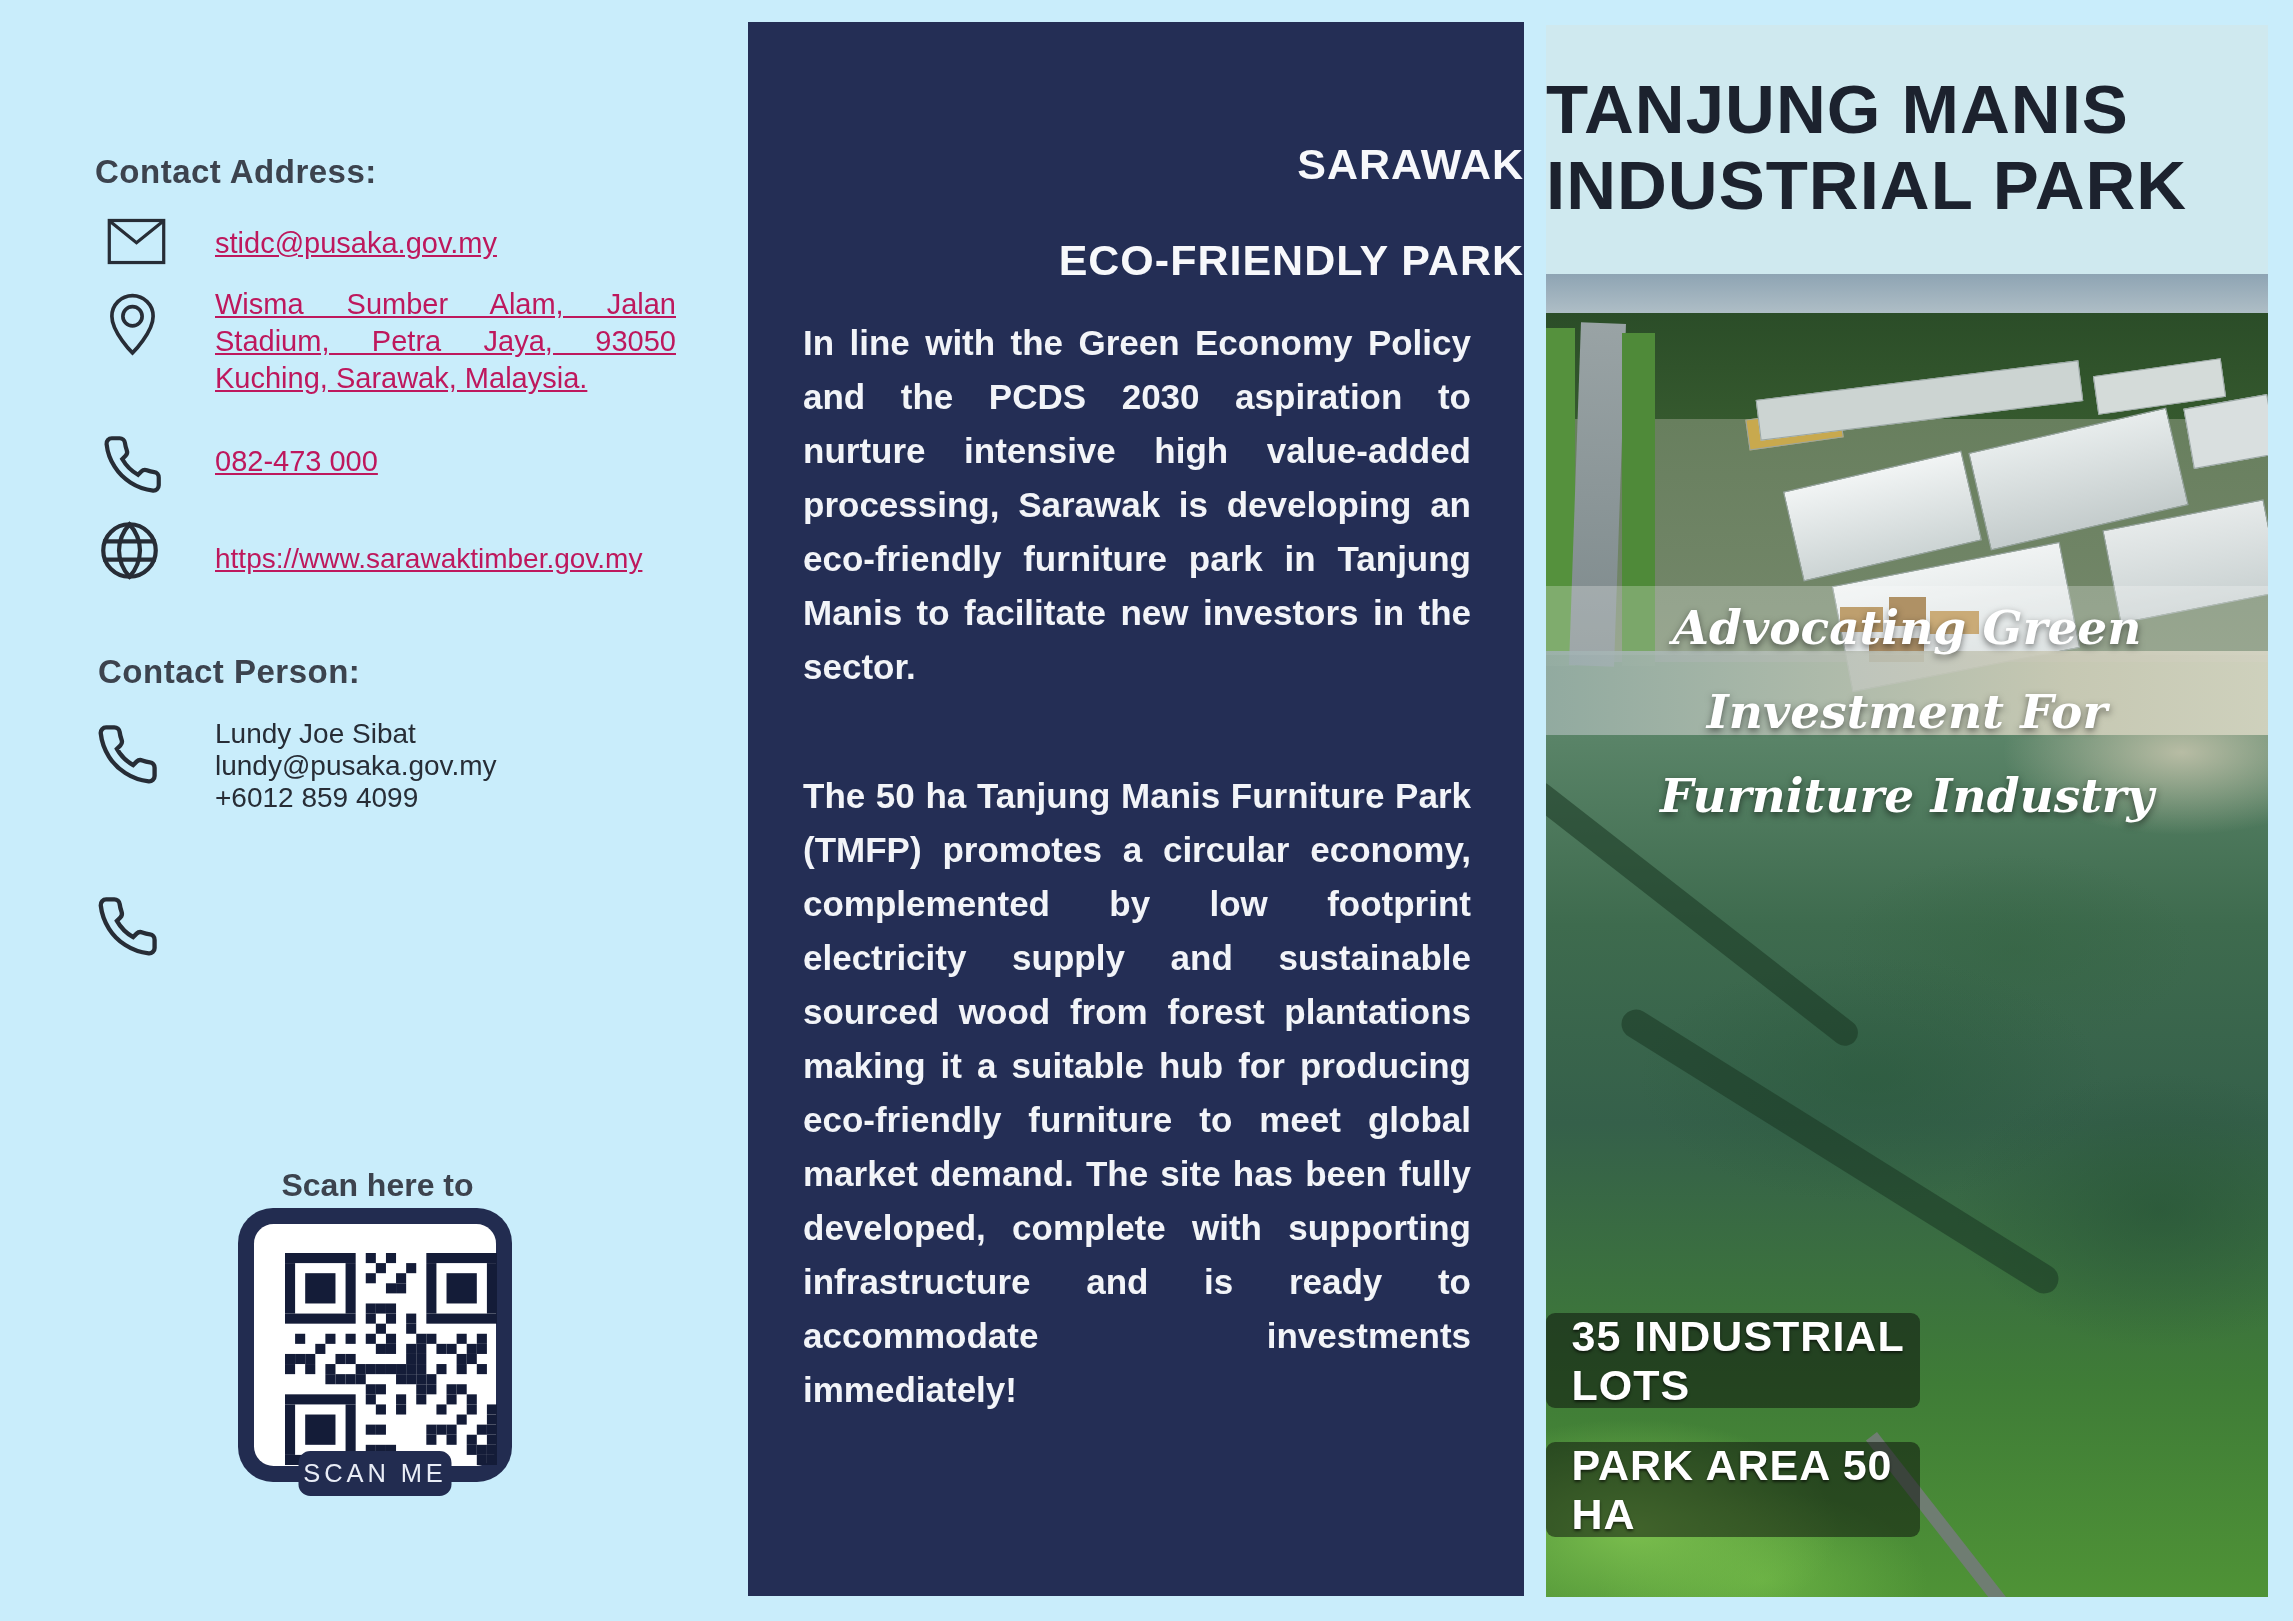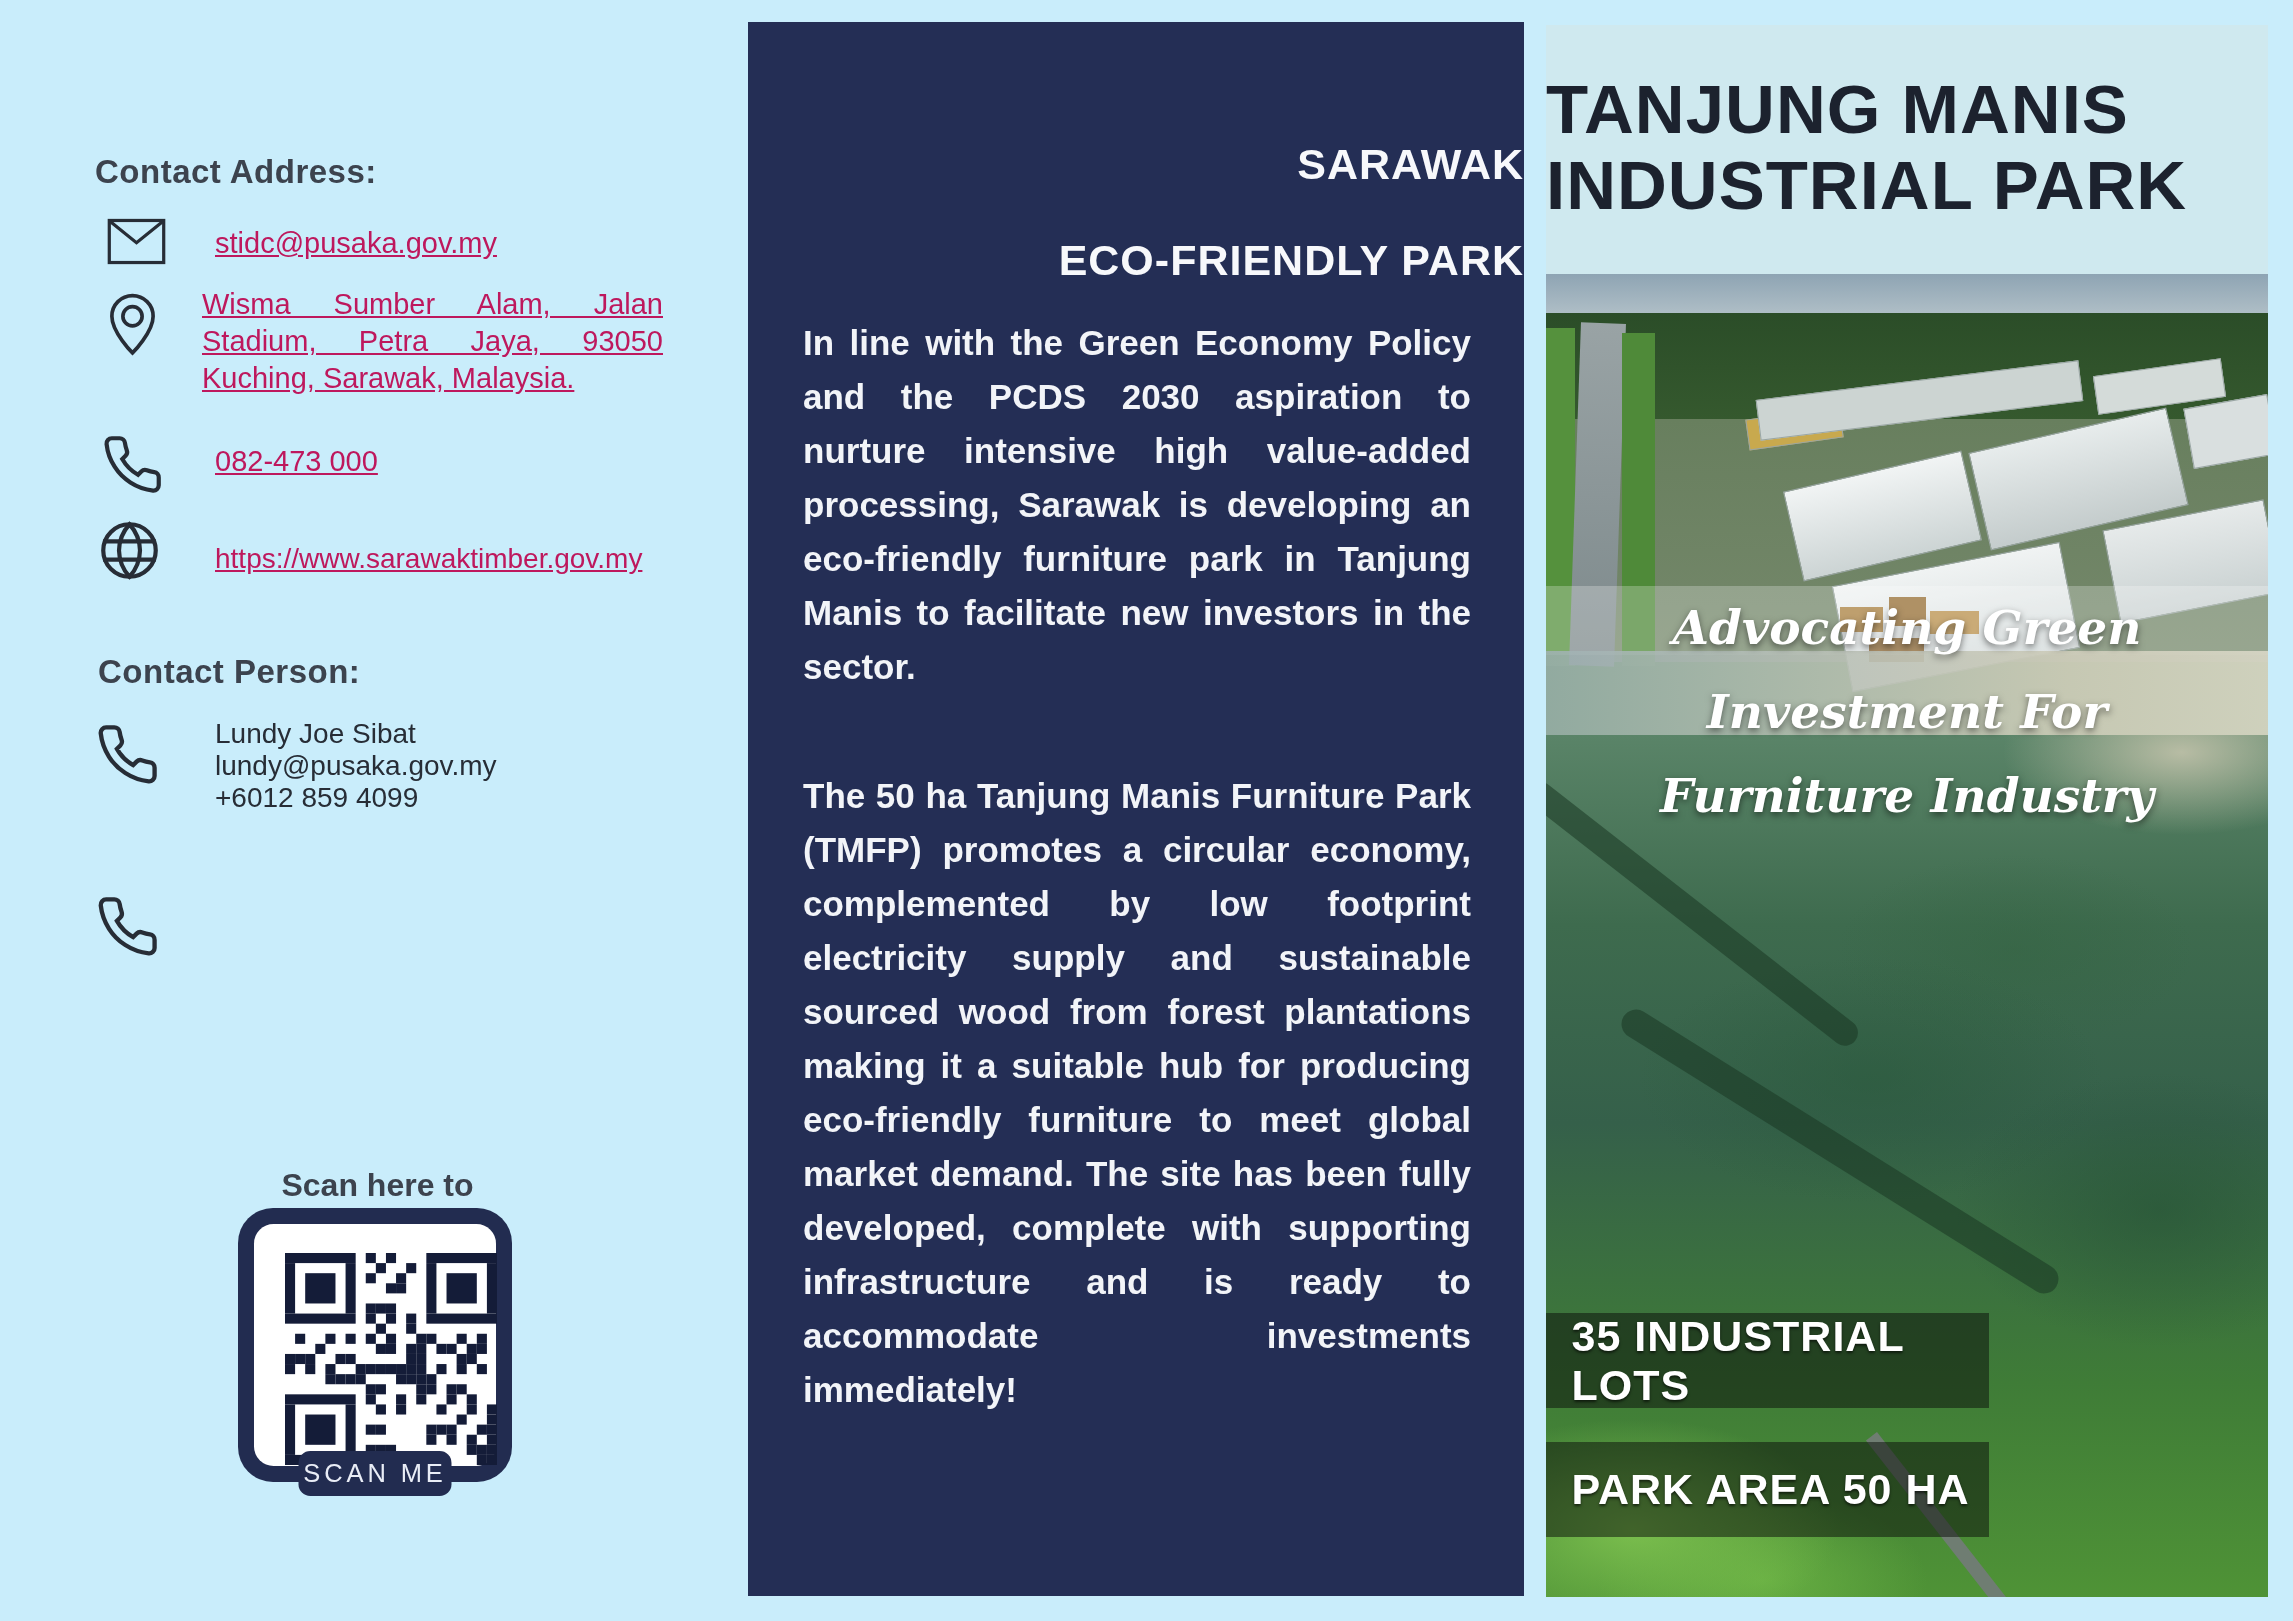--- a/index.html
+++ b/index.html
@@ -65,24 +65,24 @@
       radial-gradient(ellipse 235px 127px at 30% 98%, rgba(110,182,70,.8), transparent 70%),
       radial-gradient(ellipse 294px 196px at 85% 55%, rgba(36,80,52,.55), transparent 70%),
       radial-gradient(ellipse 333px 176px at 45% 40%, rgba(40,88,58,.5), transparent 70%),
       radial-gradient(ellipse 255px 137px at 65% 25%, rgba(52,100,66,.5), transparent 70%),
       linear-gradient(#5a8468 0%, #3e6b4e 22%, #35604a 45%, #3f7c37 75%, #4f9336 100%);}
   .ph-ridge{position:absolute;background:rgba(25,55,35,.55);border-radius:39px;}
   .ph-road-lower{position:absolute;background:#6f7d72;}
   .tagline{position:absolute;left:0;top:312px;width:100%;margin:0;text-align:center;
     font-family:"DejaVu Serif",serif;font-style:italic;font-weight:bold;color:#ffffff;
     font-size:47px;line-height:84px;text-shadow:0 2.9px 7.8px rgba(0,0,0,.5);z-index:5;}
-  .badge{position:absolute;left:0;width:443px;height:95px;background:rgba(12,16,12,.52);
+  .badge{position:absolute;left:0;width:374px;height:95px;background:rgba(12,16,12,.52);
     display:flex;align-items:center;padding-left:25.5px;box-sizing:border-box;z-index:5;
     color:#ffffff;font-weight:bold;font-size:43px;letter-spacing:1px;
-    text-shadow:0 2px 2.9px rgba(0,0,0,.6);}
+    text-shadow:0 2px 2.9px rgba(0,0,0,.6);border-radius:9px;}
   .badge-1{top:1039px;}
   .badge-2{top:1168px;}
 </style>
 </head>
 <body>
 
 <div class="page">
 
   <aside class="left-panel">
 
@@ -95,21 +95,21 @@
       </svg>
     </span>
     <div class="lp-text" style="position:absolute;left:215px;top:225px;">stidc@pusaka.gov.my</div>
 
     <span class="row-icon" style="left:105px;top:287px;">
       <svg width="55" height="86" viewBox="0 0 24 34" fill="none" stroke="currentColor" stroke-width="1.6">
         <path d="M21 11c0 7-9 16-9 16s-9-9-9-16a9 9 0 0 1 18 0z"></path>
           <circle cx="12" cy="11" r="4.2"></circle>
       </svg>
     </span>
-    <div class="lp-text addr" style="position:absolute;left:202px;top:286px;width:461px;">Wisma Sumber Alam, Jalan Stadium, Petra Jaya, 93050 Kuching, Sarawak, Malaysia.</div>
+    <div class="lp-text addr" style="position:absolute;left:215px;top:286px;width:461px;">Wisma Sumber Alam, Jalan Stadium, Petra Jaya, 93050 Kuching, Sarawak, Malaysia.</div>
 
     <span class="row-icon" style="left:101px;top:433px;">
       <svg width="63" height="63" viewBox="0 0 24 24" fill="none" stroke="currentColor" stroke-width="1.6">
         <path d="M22 16.92v3a2 2 0 0 1-2.18 2 19.79 19.79 0 0 1-8.63-3.07 19.5 19.5 0 0 1-6-6 19.79 19.79 0 0 1-3.07-8.67A2 2 0 0 1 4.11 2h3a2 2 0 0 1 2 1.72 12.84 12.84 0 0 0 .7 2.81 2 2 0 0 1-.45 2.11L8.09 9.91a16 16 0 0 0 6 6l1.27-1.27a2 2 0 0 1 2.11-.45 12.84 12.84 0 0 0 2.81.7A2 2 0 0 1 22 16.92z"></path>
       </svg>
     </span>
     <div class="lp-text" style="position:absolute;left:215px;top:443px;">082-473 000</div>
 
     <span class="row-icon" style="left:98px;top:519px;">
       <svg width="63" height="63" viewBox="0 0 24 24" fill="none" stroke="currentColor" stroke-width="1.6">

